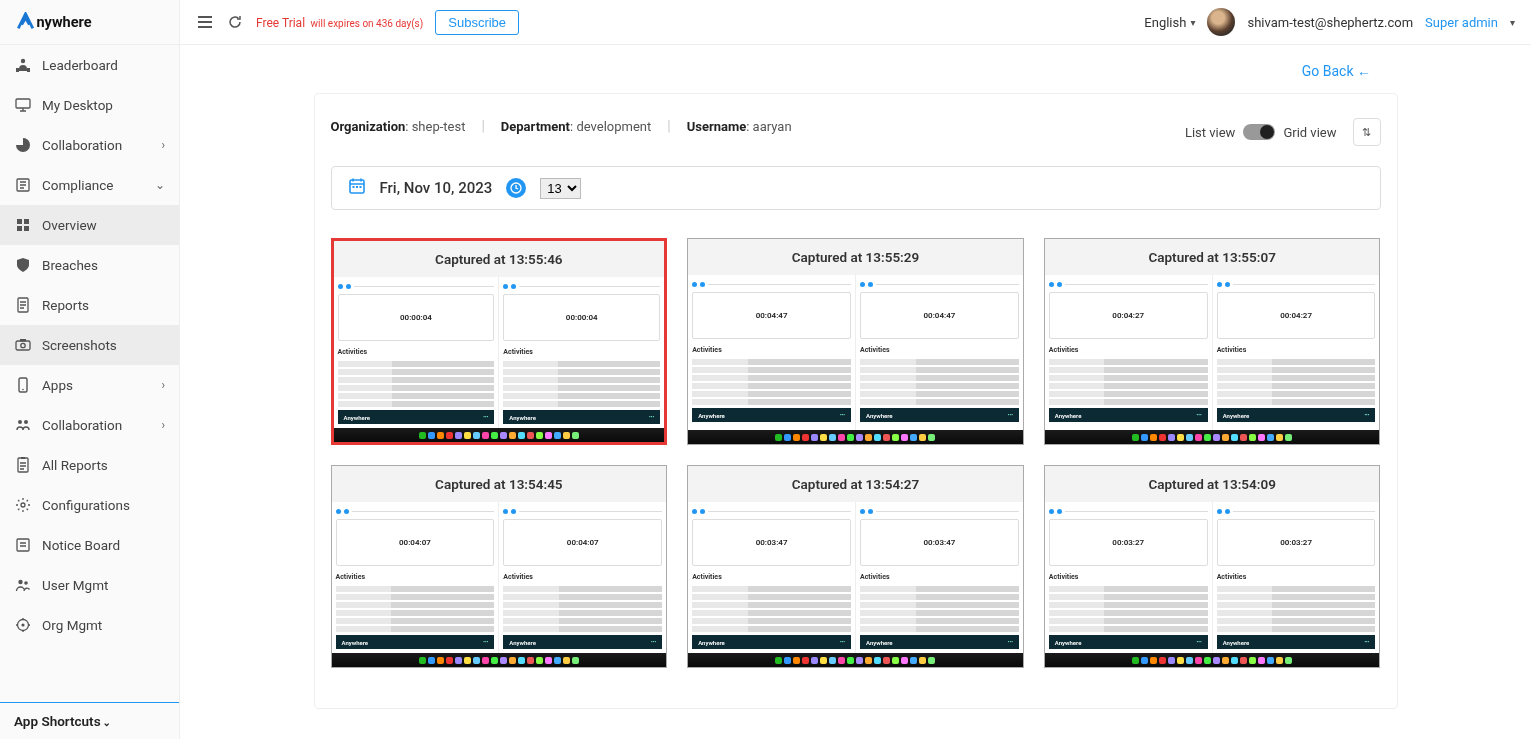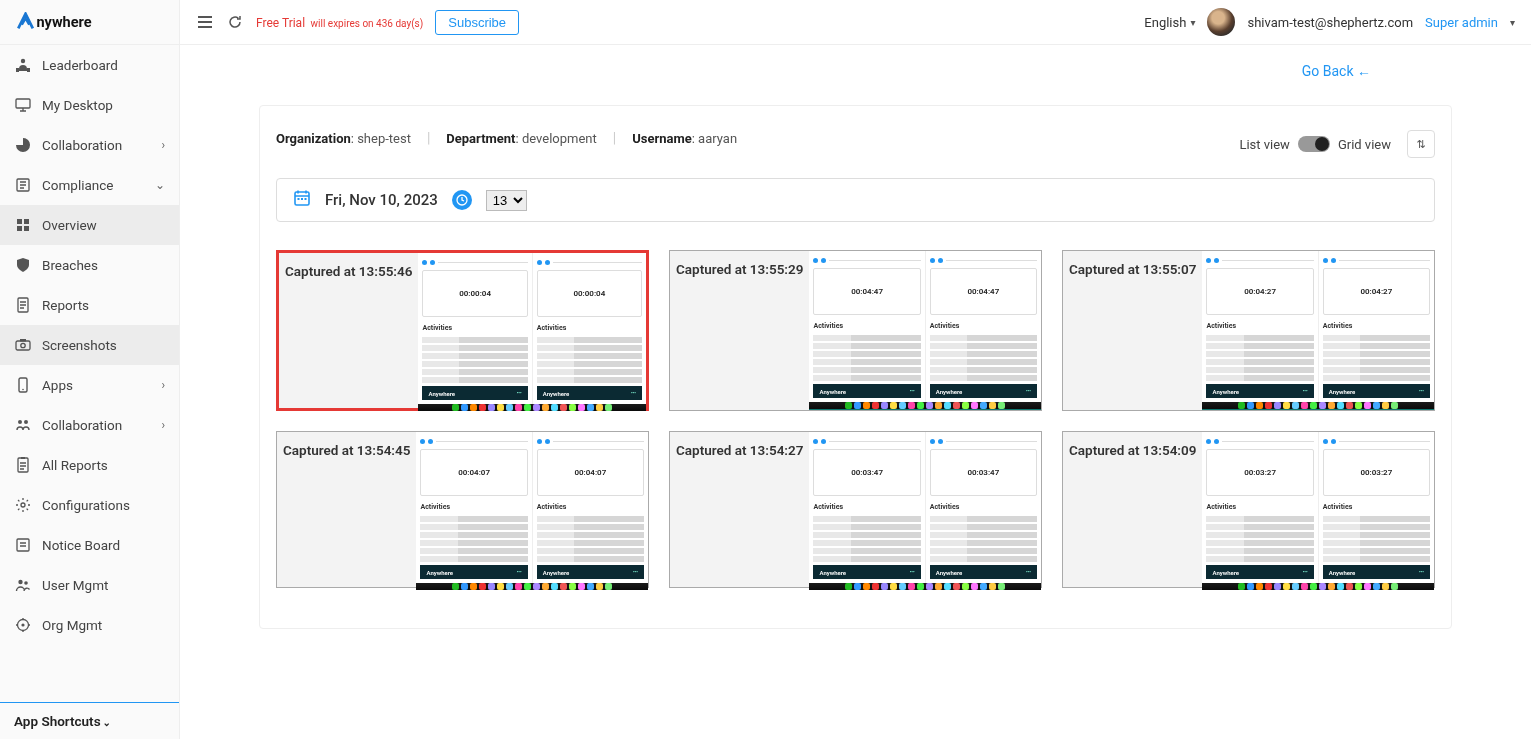--- a/index.html
+++ b/index.html
@@ -102,22 +102,22 @@
   color: #2196f3;
   padding: 4px 120px 10px 0;
   font-size: 14px;
   cursor: pointer;
 }
 .panel {
   border: 1px solid #eee;
   border-radius: 4px;
   background: #fff;
   padding: 24px 0 40px 0;
-  width: 1193px;
-  margin: 16px auto;
+  width: 1084px;
+  margin: 4px auto;
 }
 .breadcrumb-row {
   padding: 0 16px 20px 16px;
   display: flex;
   align-items: flex-start;
   justify-content: space-between;
 }
 .crumbs { display: flex; gap: 16px; flex-wrap: wrap; align-items: center; }
 .crumb { font-size: 13px; color: #555; }
 .crumb b { color: #222; }
@@ -157,21 +157,21 @@
 .grid {
   display:grid;
   grid-template-columns: repeat(3, 1fr);
   gap: 20px;
   margin: 28px 16px 0 16px;
 }
 .card {
   border:1px solid #aaa;
   background:#0f766e;
   cursor:pointer;
-  display:flex; flex-direction:row;
+  display:flex; flex-direction:column;
 }
 .card.highlight { border:3px solid #e53935; }
 .card-head {
   background:#f3f3f3;
   text-align:center;
   padding:10px 6px;
   font-weight:600;
   font-size:13.5px;
 }
 .thumb {

